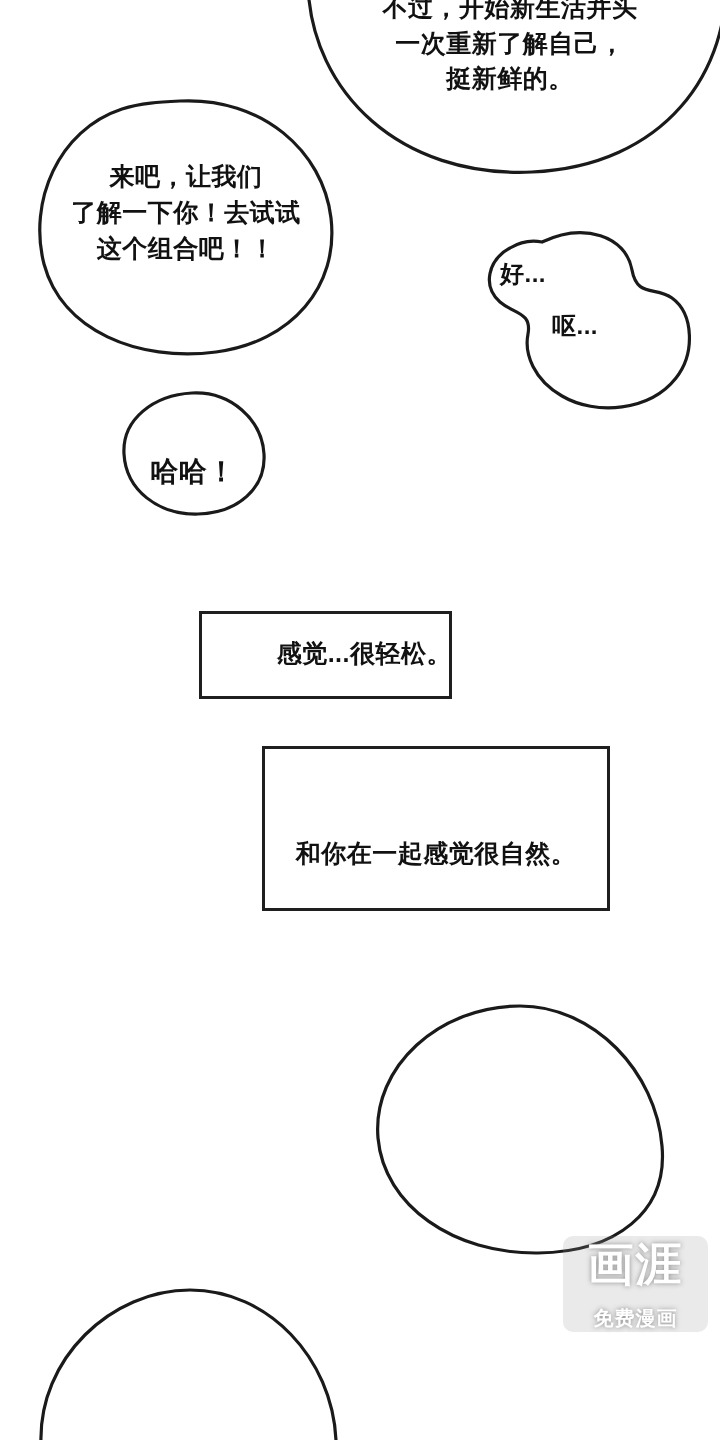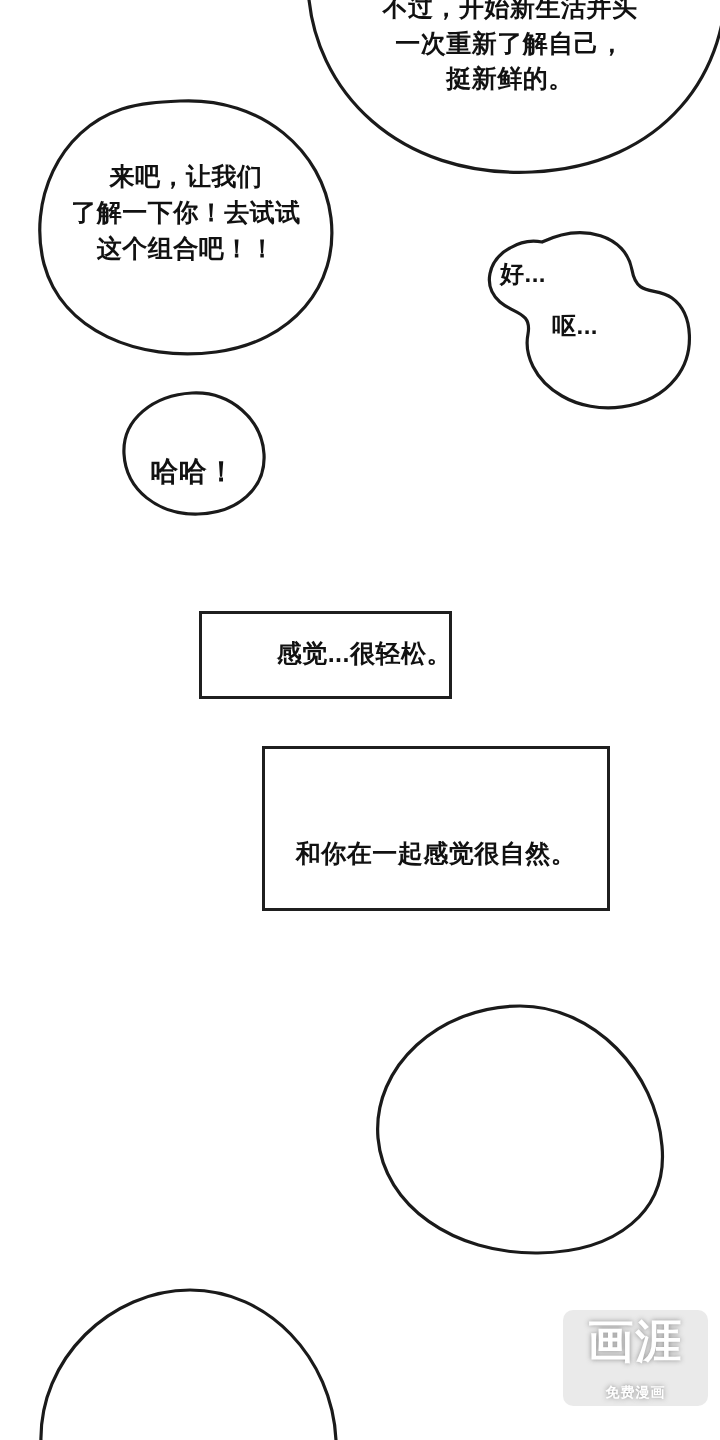--- a/index.html
+++ b/index.html
@@ -101,40 +101,40 @@
   }
   
   #bubble-answer-shape { left: 34px; top: 1284px; }
   #bubble-answer-text {
     left: 42px; top: 1277px; width: 286px;
     font-size: 25px; line-height: 1.48;
   }
   
   #watermark {
     position: absolute;
-    left: 563px; top: 1310px;
+    left: 563px; top: 1236px;
     width: 145px; height: 96px;
     display: flex;
     flex-direction: column;
     align-items: center;
     justify-content: center;
     border-radius: 10px;
     background: rgba(150,150,150,0.20);
   }
   #watermark-main {
     font-size: 46px;
     font-weight: 700;
     color: #ffffff;
     letter-spacing: 2px;
     line-height: 1;
     text-shadow: 0 0 5px rgba(120,120,120,0.85);
   }
   #watermark-sub {
     margin-top: 21px;
-    font-size: 14px;
+    font-size: 20px;
     font-weight: 700;
     color: #ffffff;
     letter-spacing: 1px;
     line-height: 1;
     text-shadow: 0 0 5px rgba(120,120,120,0.85);
   }
 </style>
 </head>
 <body>
 

